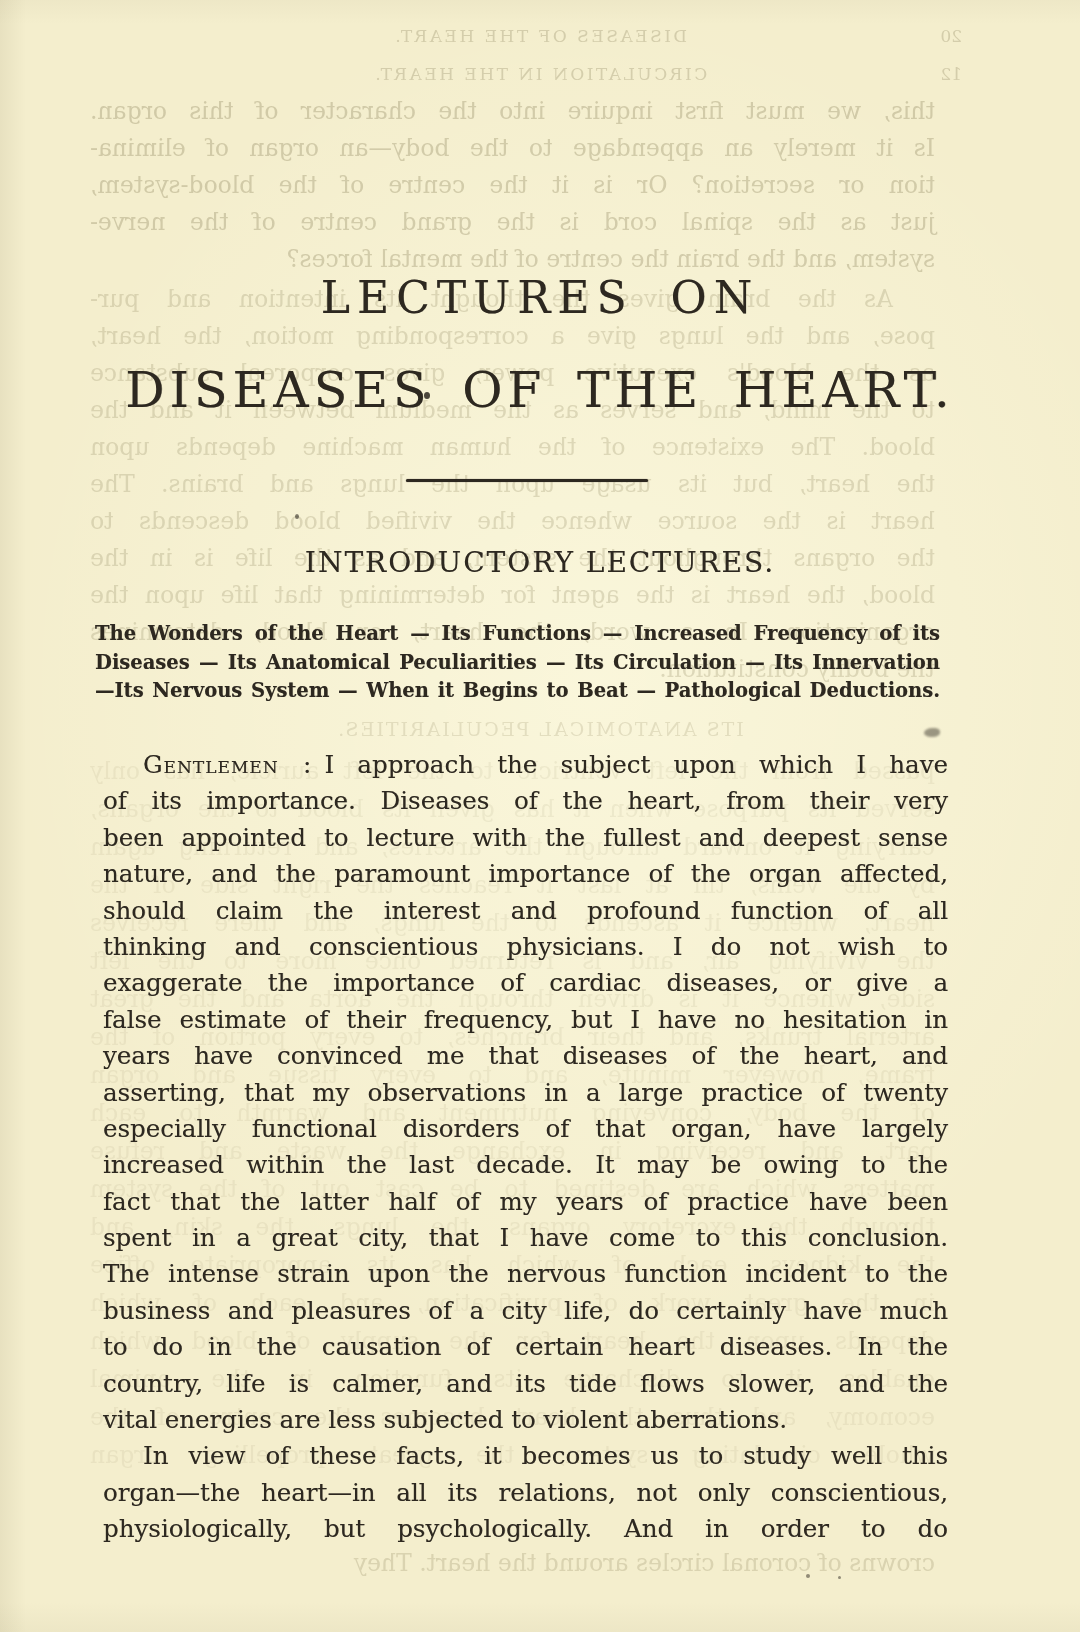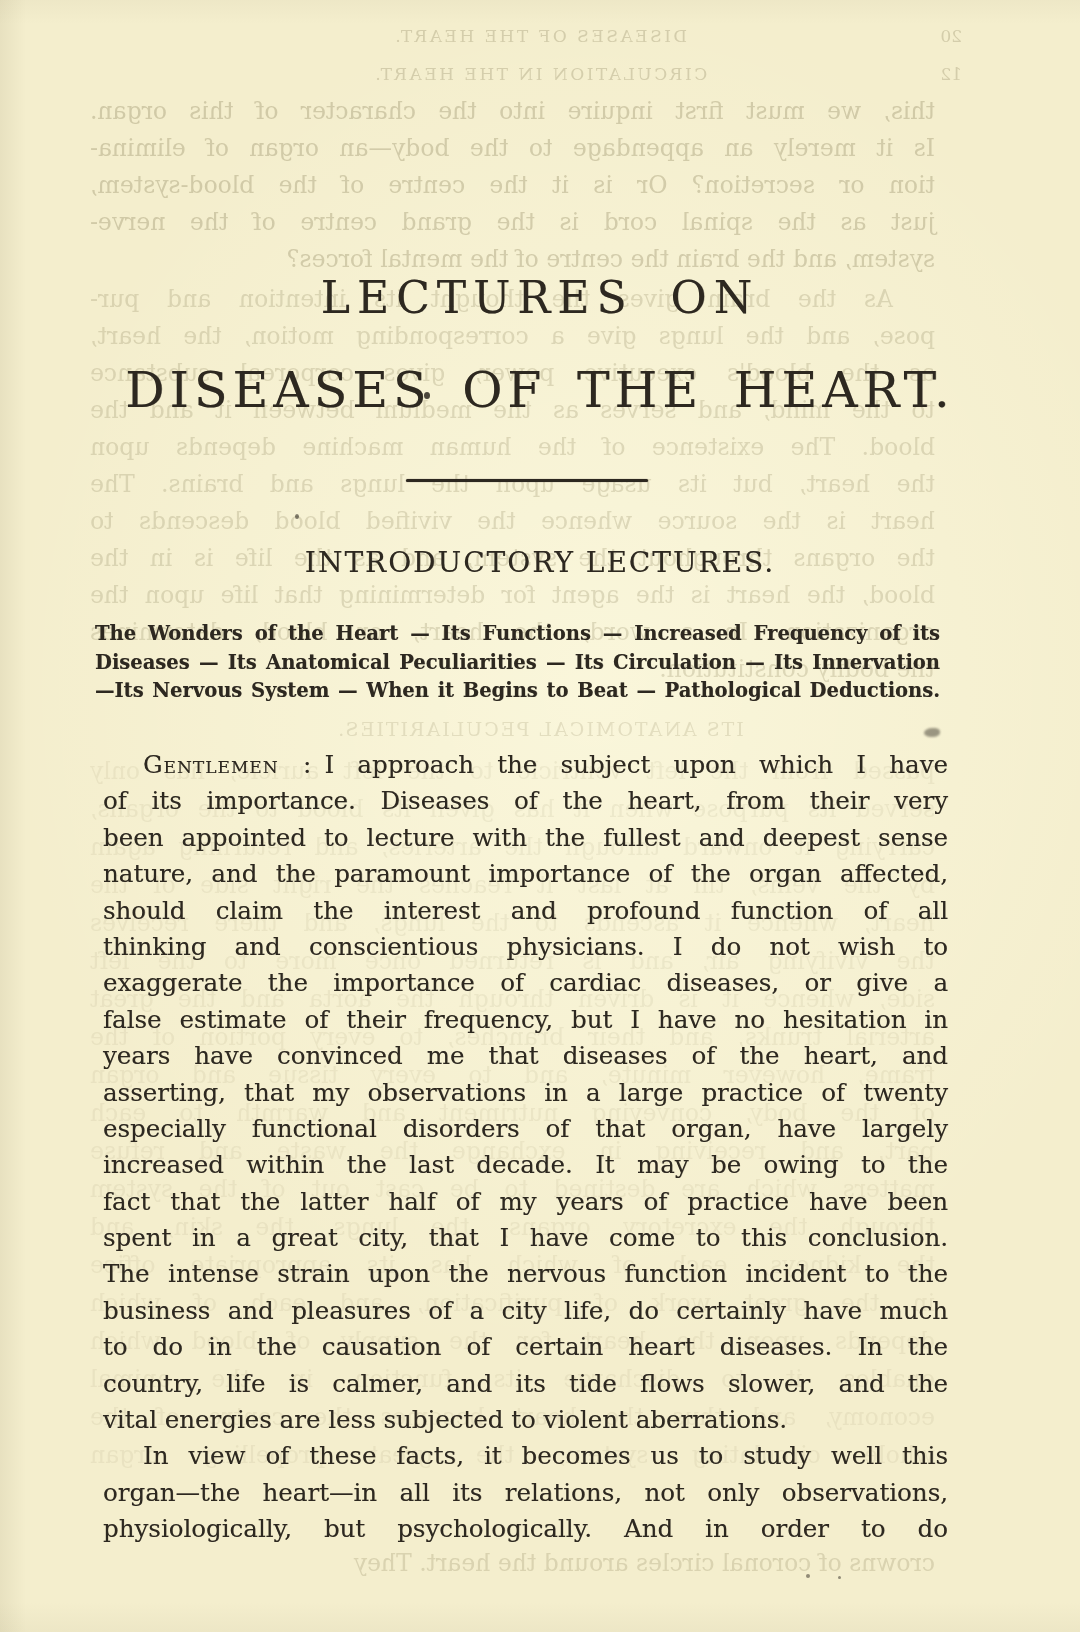--- a/index.html
+++ b/index.html
@@ -187,21 +187,21 @@
         <div class="body-line">especially functional disorders of that organ, have largely</div>
         <div class="body-line">increased within the last decade.  It may be owing to the</div>
         <div class="body-line">fact that the latter half of my years of practice have been</div>
         <div class="body-line">spent in a great city, that I have come to this conclusion.</div>
         <div class="body-line">The intense strain upon the nervous function incident to the</div>
         <div class="body-line">business and pleasures of a city life, do certainly have much</div>
         <div class="body-line">to do in the causation of certain heart diseases.  In the</div>
         <div class="body-line">country, life is calmer, and its tide flows slower, and the</div>
         <div class="body-line ragged">vital energies are less subjected to violent aberrations.</div>
         <div class="body-line indent">In view of these facts, it becomes us to study well this</div>
-        <div class="body-line">organ—the heart—in all its relations, not only observations,</div>
+        <div class="body-line">organ—the heart—in all its relations, not only conscientious,</div>
         <div class="body-line">physiologically, but psychologically.  And in order to do</div>
       </div>
 
     <div class="speck dot-title"></div>
     <div class="speck dot-under"></div>
     <div class="speck smudge"></div>
     <div class="speck dot-bottom-a"></div>
     <div class="speck dot-bottom-b"></div>
   </div>
 

